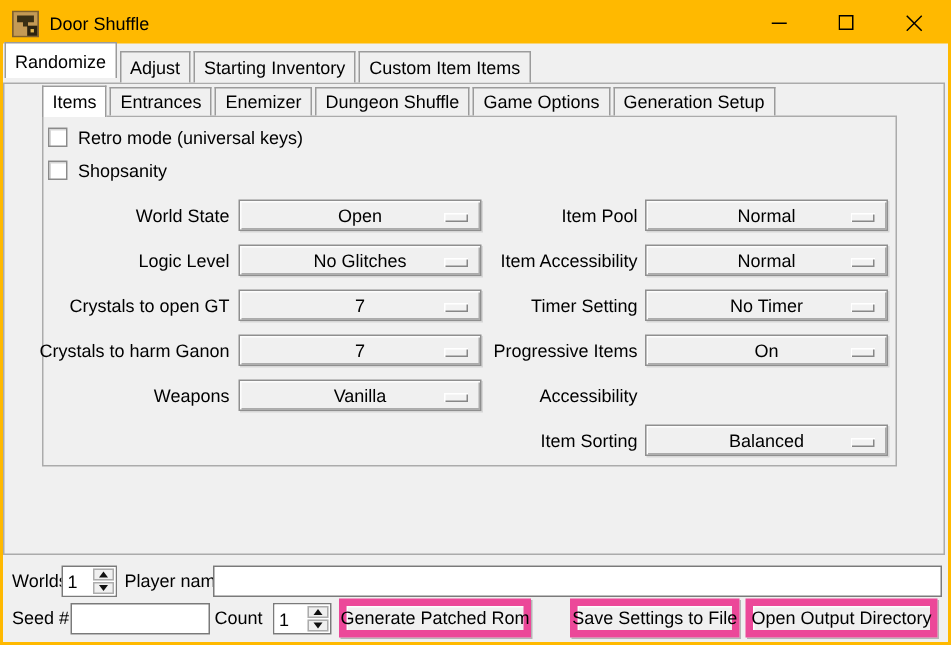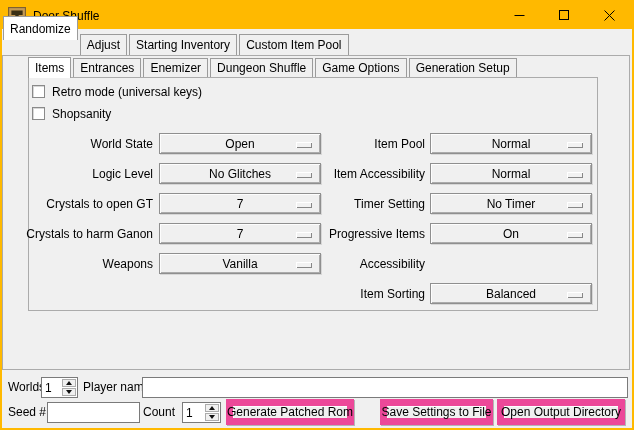--- a/index.html
+++ b/index.html
@@ -15,21 +15,21 @@
   .winbtns{position:absolute;right:0;top:0;height:27px;display:flex;}
   .winbtn{width:45px;height:27px;display:flex;align-items:center;justify-content:center;cursor:default;}
   
   .tabstrip{position:absolute;display:flex;align-items:flex-end;z-index:5;}
   .tabstrip1{left:1px;top:29px;height:25px;}
   .tabstrip2{left:26px;top:54px;height:22px;}
   .tab{background:#F0F0F0;border:1px solid #9B9B9B;border-bottom:none;
        font-size:12px;color:#000;padding:0 6px;margin-right:2px;white-space:nowrap;
        display:flex;align-items:center;}
   .tabstrip1 .tab{height:21px;margin-bottom:1px;}
-  .tabstrip1 .tab.selected{height:24px;margin-bottom:16px;background:#FFF;z-index:6;}
+  .tabstrip1 .tab.selected{height:24px;margin-bottom:4px;background:#FFF;z-index:6;}
   .tabstrip2 .tab{height:19px;margin-bottom:1px;}
   .tabstrip2 .tab.selected{height:21px;margin-bottom:0;background:#FFF;z-index:6;}
   
   .page1{position:absolute;left:0;top:53px;width:628px;height:315px;border:1px solid #ABABAB;background:#F0F0F0;}
   .page2{position:absolute;left:26px;top:75px;width:570px;height:234px;border:1px solid #ABABAB;background:#F0F0F0;z-index:1;}
   
   .cbrow{position:absolute;display:flex;align-items:center;height:17px;z-index:2;text-align:center;}
   .cb-box{width:13px;height:13px;background:#FFF;border:1px solid #8A8A8A;box-shadow:inset 1px 1px 0 #D7D7D7;}
   .cb-label{margin-left:7px;font-size:12px;color:#000;}
   .cbrow1{left:30px;top:81px;}
@@ -51,21 +51,21 @@
   
   .flabel{position:absolute;font-size:12px;color:#000;height:21px;line-height:21px;white-space:nowrap;}
   .entry{position:absolute;height:21px;background:#FFF;border:1px solid #7A7A7A;font-size:12px;padding:0 3px;color:#000;}
   .spin{position:absolute;height:21px;background:#FFF;border:1px solid #7A7A7A;display:flex;}
   .spin input{border:none;flex:1;min-width:0;font-size:12px;padding:0 0 0 3px;background:#FFF;color:#000;}
   .spin-arrows{width:16px;display:flex;flex-direction:column;padding:1px;gap:1px;background:#FFF;}
   .spin-btn{flex:1;display:flex;align-items:center;justify-content:center;background:#F0F0F0;border:1px solid #ACACAC;cursor:default;}
   .arr{width:0;height:0;border-left:3px solid transparent;border-right:3px solid transparent;}
   .arr.up{border-bottom:4px solid #101010;}
   .arr.down{border-top:4px solid #101010;}
-  .btn{position:absolute;height:26px;background:#F0F0F0;border:7px solid #ec4899;
+  .btn{position:absolute;height:26px;background:#F0F0F0;border:5px solid #ec4899;
       box-shadow:inset 1px 1px 0 #FDFDFD, 1px 1px 0 #B5B5B5;
       font-size:12px;color:#000;display:flex;align-items:center;justify-content:center;white-space:nowrap;cursor:default;}
 </style>
 </head>
 <body>
 
 <div class="window">
 
   <div class="titlebar">
     <span class="app-icon">
@@ -95,21 +95,21 @@
             <line x1="10.5" y1="0.5" x2="0.5" y2="10.5" stroke="#000" stroke-width="1"></line>
           </svg>
       </div>
     </div>
   </div>
 
   <div class="tabstrip tabstrip1">
     <span class="tab selected">Randomize</span>
     <span class="tab">Adjust</span>
     <span class="tab">Starting Inventory</span>
-    <span class="tab">Custom Item Pool</span>
+    <span class="tab">Custom Item Items</span>
   </div>
   <div class="page1"></div>
 
   <div class="tabstrip tabstrip2">
     <span class="tab selected">Items</span>
     <span class="tab">Entrances</span>
     <span class="tab">Enemizer</span>
     <span class="tab">Dungeon Shuffle</span>
     <span class="tab">Game Options</span>
     <span class="tab">Generation Setup</span>

